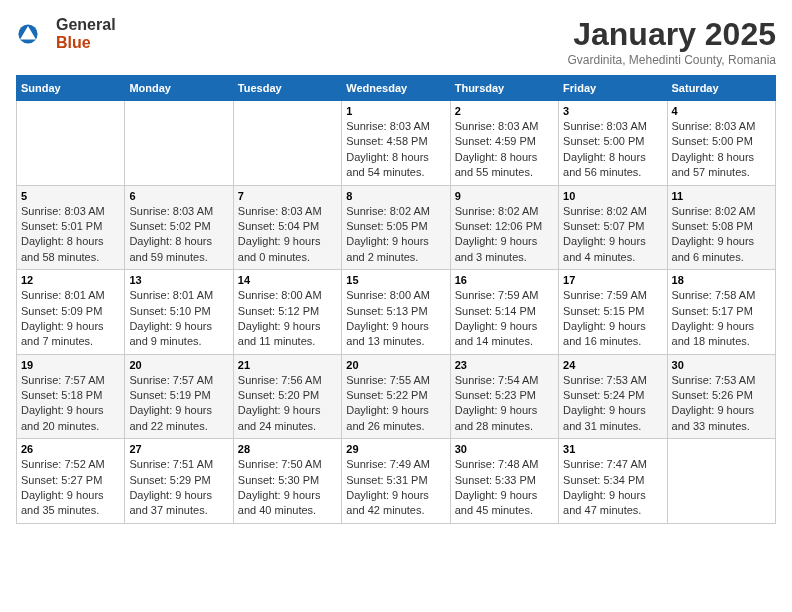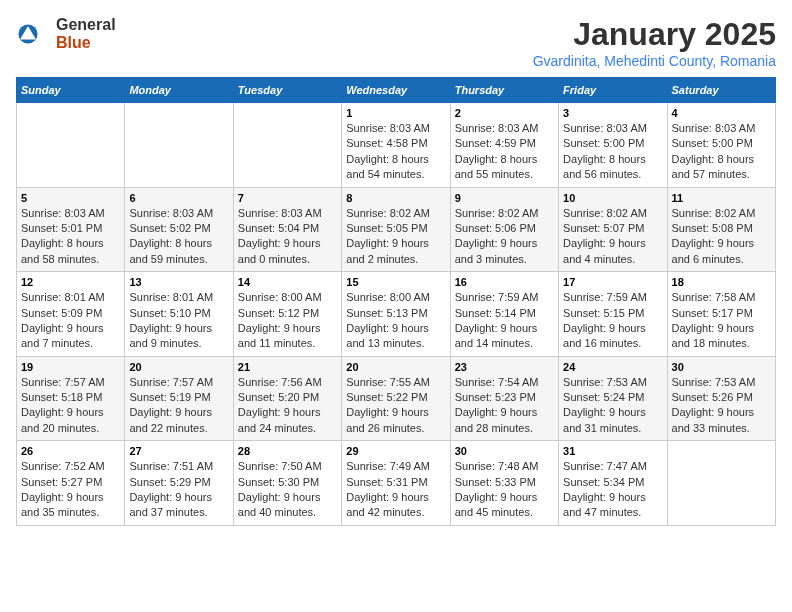--- a/index.html
+++ b/index.html
@@ -38,22 +38,22 @@
     .title-section {
       text-align: right;
       margin-left: 7px;
     }
     .calendar-title {
       font-size: 32px;
       font-weight: bold;
       color: #333;
     }
     .calendar-subtitle {
-      font-size: 14px;
-      color: #3b82f6;
+      font-size: 12px;
+      color: #737373;
     }
     .calendar-table {
       width: 100%;
       border-collapse: collapse;
       font-size: 10px;
     }
     .calendar-table th {
       background-color: #1a6bb5;
       color: #fff;
       padding: 6px 4px;
@@ -84,21 +84,20 @@
     }
     tr:nth-child(even) td {
       background-color: #f5f5f5;
     }
     tr:nth-child(odd) td {
       background-color: #fff;
     }
     
     .calendar-table thead tr th {
       background-color: #1a6bb5 !important;
-      font-style: italic;
     }
   </style>
 </head>
 <body>
 
 <div class="header-section">
   <div class="logo">
     <svg class="logo-icon" viewBox="0 0 30 30">
       <circle cx="15" cy="15" r="12" fill="#1a6bb5"></circle>
       <polygon points="15,5 25,22 5,22" fill="white"></polygon>
@@ -185,21 +184,21 @@
         <td>
           <div class="day-number">8</div>
           <div class="day-info">Sunrise: 8:02 AM
 Sunset: 5:05 PM
 Daylight: 9 hours
 and 2 minutes.</div>
         </td>
         <td>
           <div class="day-number">9</div>
           <div class="day-info">Sunrise: 8:02 AM
-Sunset: 5:06 PM
+Sunset: 12:06 PM
 Daylight: 9 hours
 and 3 minutes.</div>
         </td>
         <td>
           <div class="day-number">10</div>
           <div class="day-info">Sunrise: 8:02 AM
 Sunset: 5:07 PM
 Daylight: 9 hours
 and 4 minutes.</div>
         </td>

